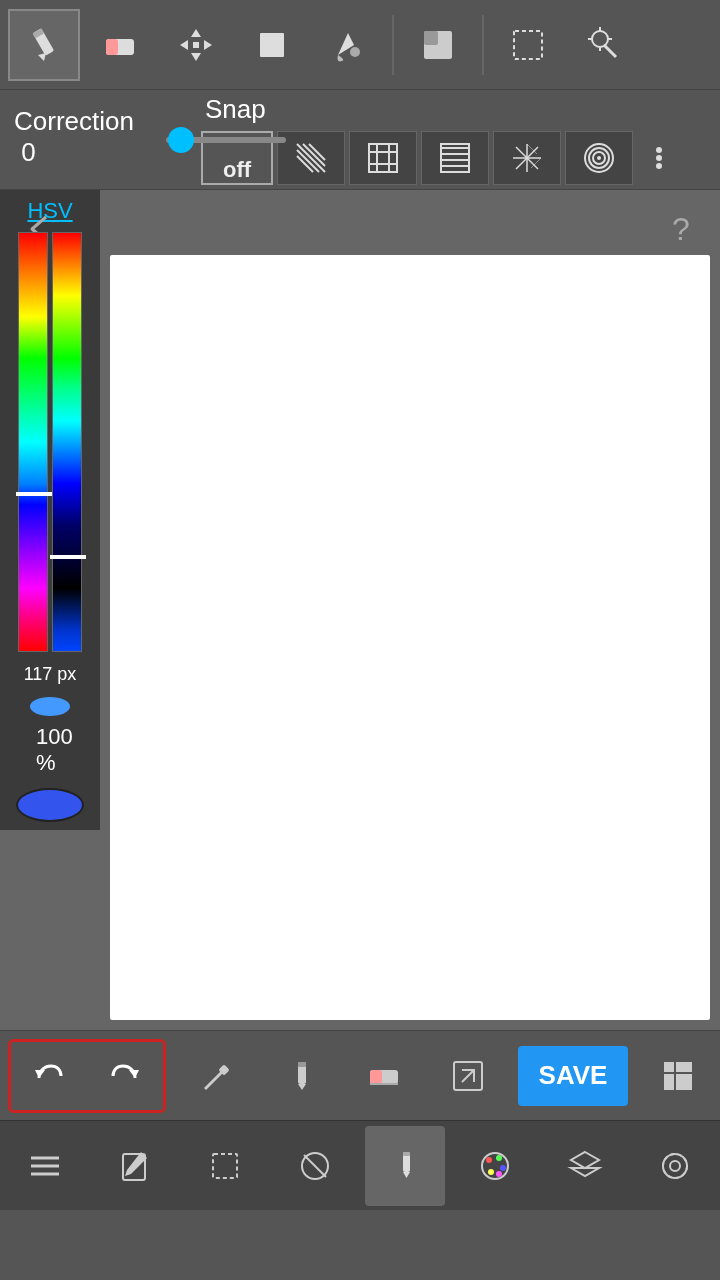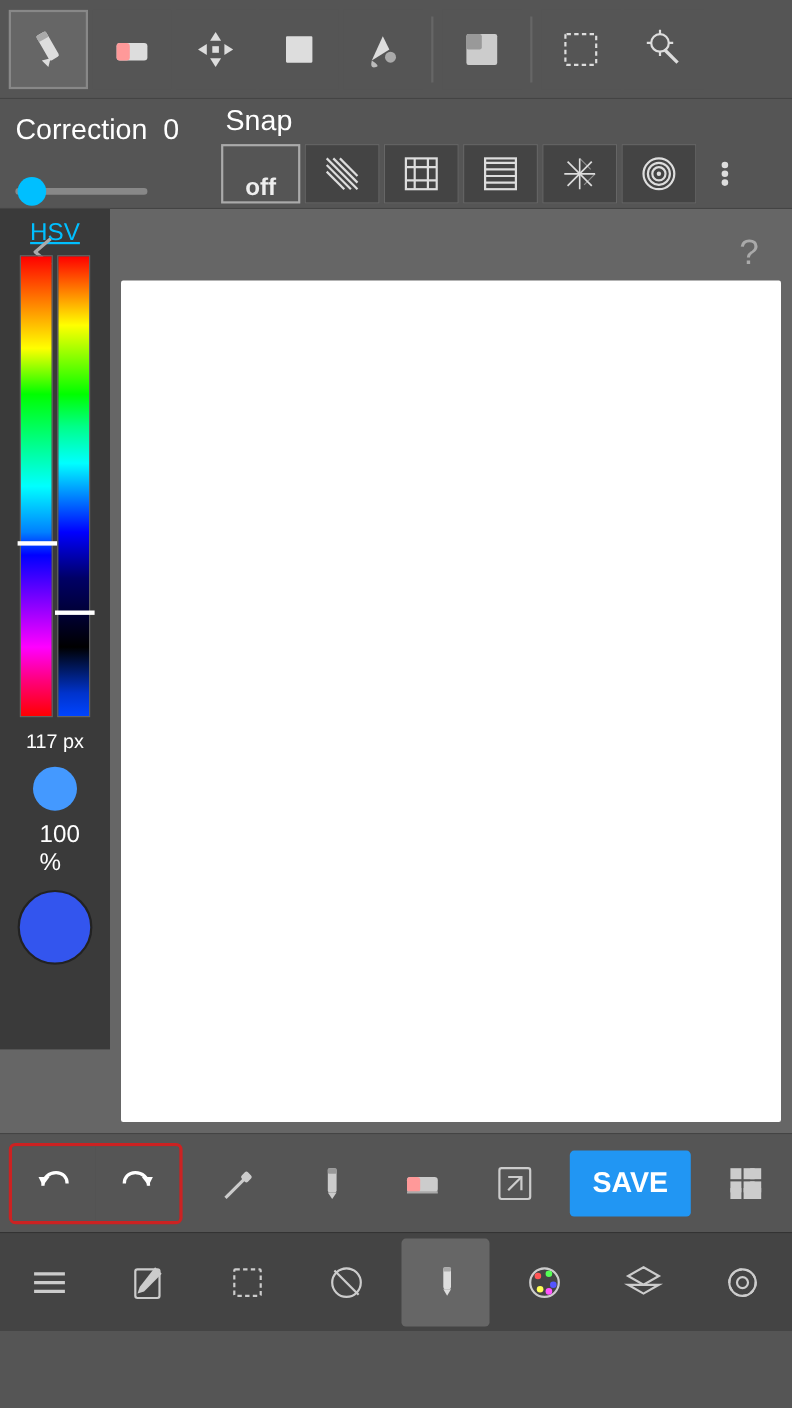--- a/index.html
+++ b/index.html
@@ -51,21 +51,21 @@
     .correction-row {
       width: 720px;
       height: 100px;
       background: #555;
       display: flex;
       align-items: center;
       border-bottom: 1px solid #444;
     }
     .correction-section {
       display: flex;
-      flex-direction: column;
+      flex-direction: row;
       padding: 8px 14px;
       width: 195px;
       gap: 32px;
     }
     .correction-label {
       color: #fff;
       font-size: 26px;
       margin-bottom: 6px;
     }
     .correction-slider {
@@ -182,21 +182,21 @@
       font-size: 32px;
       cursor: pointer;
       display: flex;
       align-items: center;
       justify-content: center;
     }
 
     
     .left-panel {
       width: 100px;
-      height: 764px;
+      height: 640px;
       background: #3a3a3a;
       display: flex;
       flex-direction: column;
       align-items: center;
       padding: 8px 4px;
       flex-shrink: 0;
     }
 
     .hsv-label {
       color: #00bfff;

